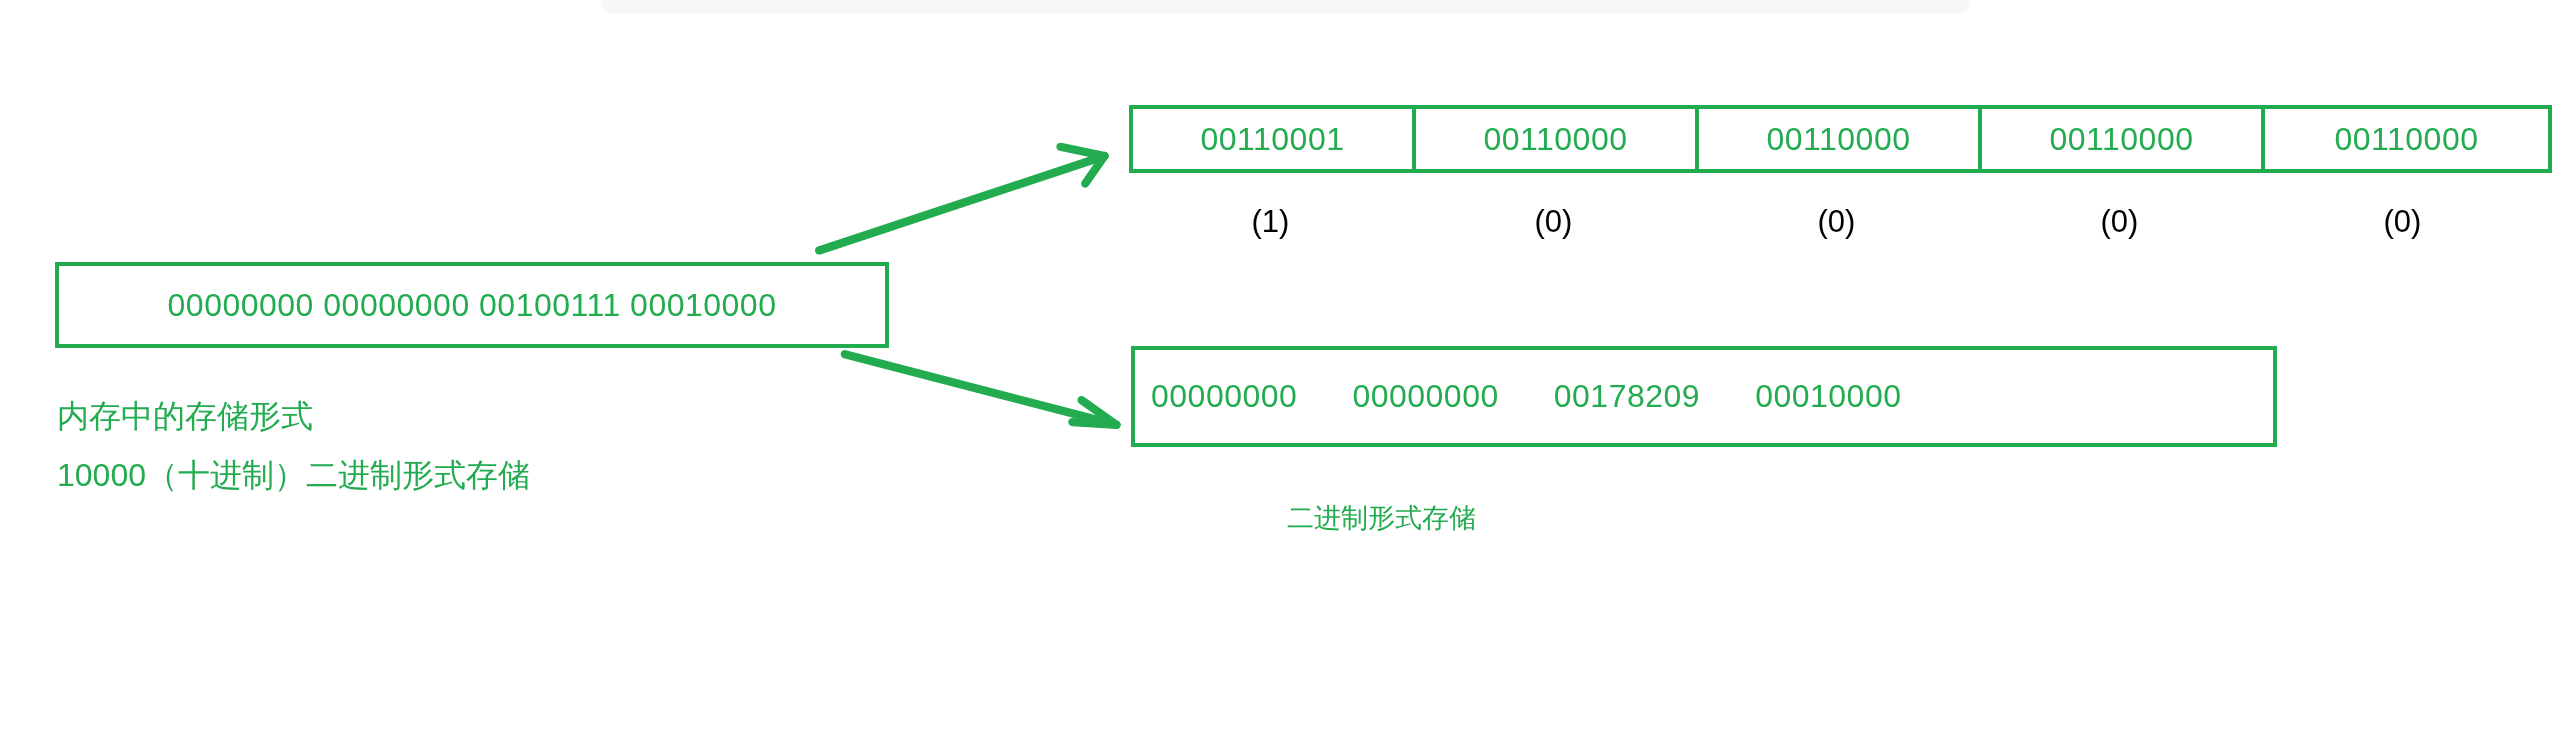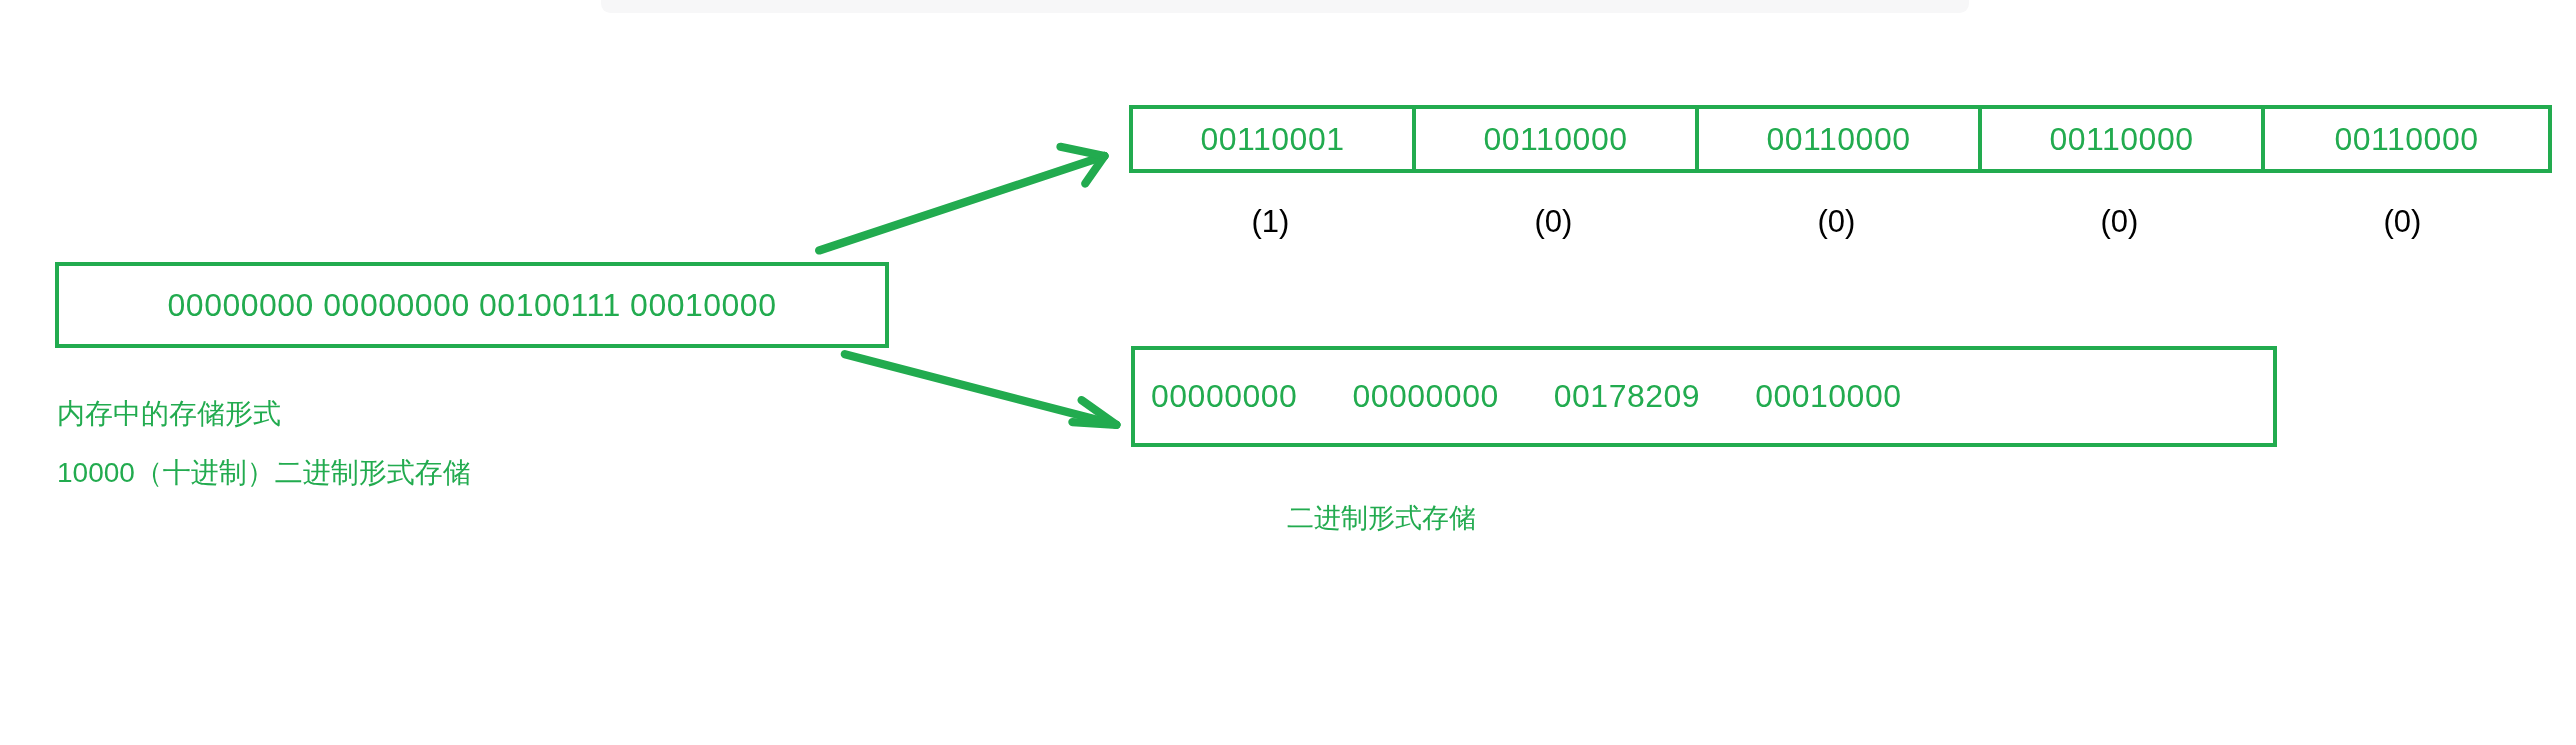--- a/index.html
+++ b/index.html
@@ -55,21 +55,21 @@
     font-size: 32px;
     letter-spacing: 0.5px;
     white-space: nowrap;
   }
 
   
   .memory-caption {
     position: absolute;
     left: 57px;
     color: var(--green);
-    font-size: 28px;
+    font-size: 32px;
     white-space: nowrap;
   }
   #memory-caption-line1 { top: 395px; }
   #memory-caption-line2 { top: 454px; }
 
   
   #ascii-row {
     position: absolute;
     left: 1129px;
     top: 105px;

